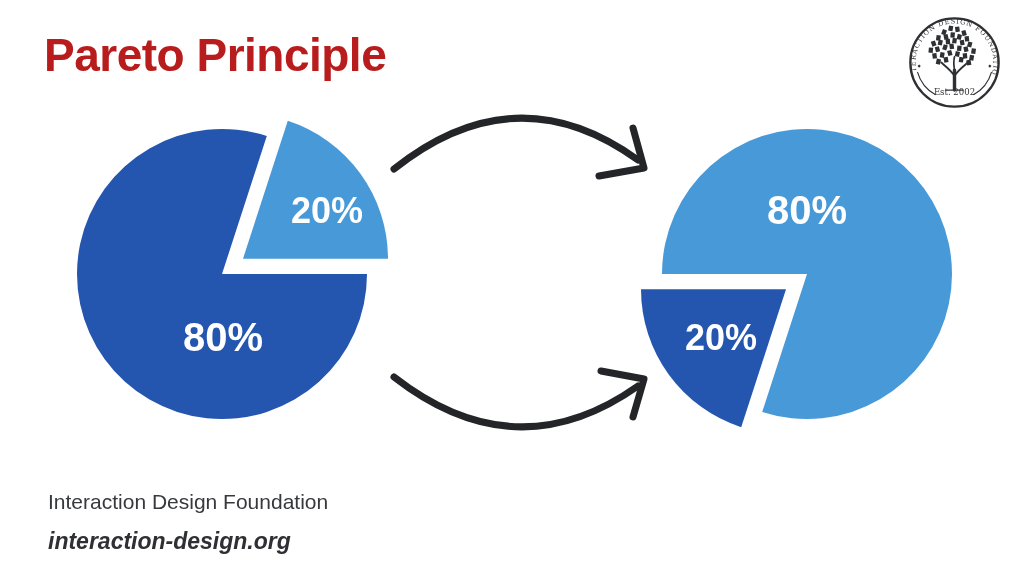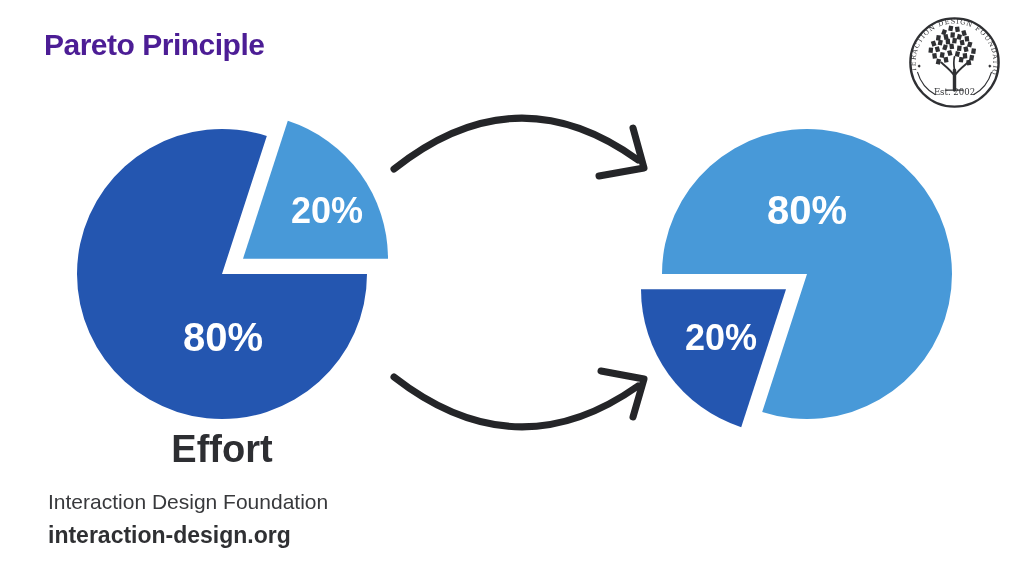--- a/index.html
+++ b/index.html
@@ -2,31 +2,31 @@
 <html><head>
 <meta charset="utf-8">
 <style>
   html,body{margin:0;padding:0;background:#fff;}
   #canvas{
     position:relative;width:1024px;height:576px;background:#ffffff;
     overflow:hidden;font-family:"Liberation Sans",sans-serif;
   }
   .page-title{
     position:absolute;left:44px;top:28px;
-    font-size:30px;font-weight:bold;letter-spacing:-0.5px;color:#4c1d95;
+    font-size:46px;font-weight:bold;letter-spacing:-0.5px;color:#b91c1c;
   }
   .pie-caption{
     position:absolute;top:428px;width:300px;text-align:center;
     font-size:38px;font-weight:bold;color:#2d2e32;
   }
   #effort-caption{left:72px;}
   #results-caption{left:660px;top:430px;}
   .footer{position:absolute;left:48px;top:490px;color:#38393c;}
   .footer .org{font-size:21px;}
-  .footer .url{font-size:23px;font-weight:bold;margin-top:8px;color:#2f3033;}
+  .footer .url{font-size:23px;font-weight:bold;margin-top:14px;color:#2f3033;font-style:italic;}
   svg{position:absolute;left:0;top:0;}
   #logo-svg{left:907px;top:15px;}
   .slice-label{font-family:"Liberation Sans",sans-serif;font-weight:bold;fill:#ffffff;}
   .ring-text{font-family:"DejaVu Serif",serif;font-size:7px;letter-spacing:1px;fill:#2f3033;}
   .est-text{font-family:"DejaVu Serif",serif;font-size:9px;fill:#2f3033;}
 </style>
 </head>
 <body>
 
 <div id="canvas">
@@ -115,20 +115,19 @@
         <rect x="65.8" y="42.3" width="4.5" height="5.5" transform="rotate(10 68 45)"></rect>
         <rect x="30.8" y="46.3" width="4.5" height="5.5" transform="rotate(14 33 49)"></rect>
         <rect x="38.8" y="44.3" width="4.5" height="5.5" transform="rotate(-10 41 47)"></rect>
         <rect x="54.8" y="44.3" width="4.5" height="5.5" transform="rotate(8 57 47)"></rect>
         <rect x="62.8" y="47.3" width="4.5" height="5.5" transform="rotate(-12 65 50)"></rect>
       </g>
     </g>
     <text class="est-text" x="50" y="84" text-anchor="middle">Est. 2002</text>
   </svg>
 
-  <div class="pie-caption" id="effort-caption">Effort</div>
 
   <div class="footer">
     <div class="org">Interaction Design Foundation</div>
     <div class="url">interaction-design.org</div>
   </div>
 
 </div>
 
 </body></html>

